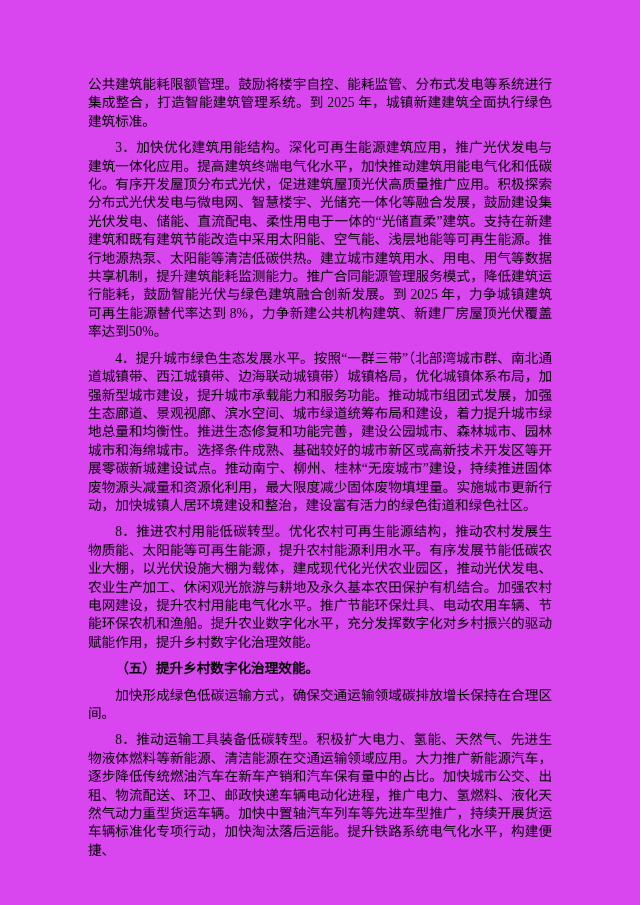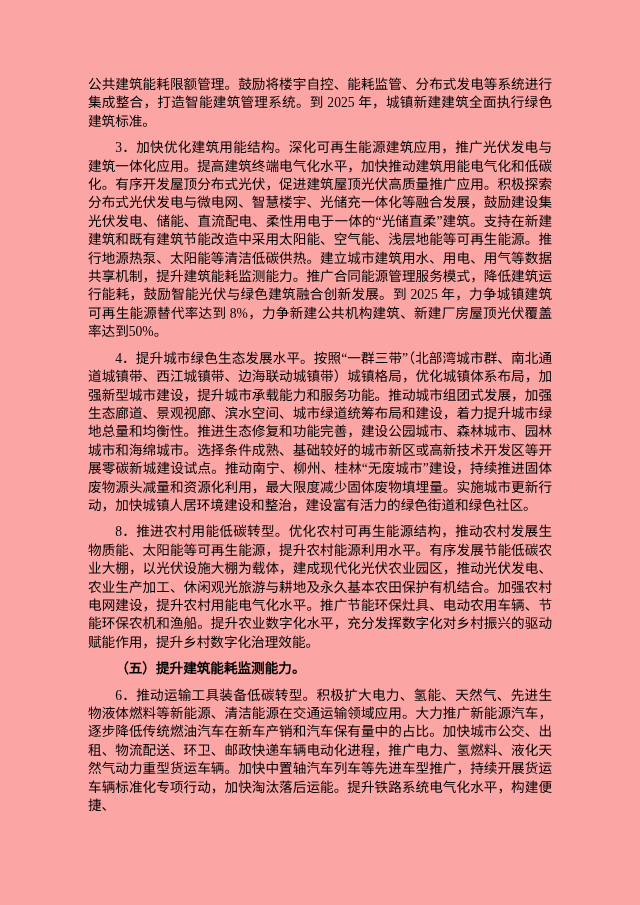--- a/index.html
+++ b/index.html
@@ -4,21 +4,21 @@
 <style>
   html, body {
     margin: 0;
     padding: 0;
     background: #ffffff;
   }
   .page {
     position: relative;
     width: 640px;
     height: 905px;
-    background: #fca5a5;
+    background: #d946ef;
     overflow: hidden;
     font-family: "Liberation Serif", "DejaVu Serif", serif;
     color: #000000;
   }
   .content {
     position: absolute;
     left: 88px;
     top: 76px;
     width: 464px;
     font-size: 13.6px;
@@ -45,18 +45,19 @@
 <div class="page">
   <div class="content">
     <p class="para no-indent">公共建筑能耗限额管理。鼓励将楼宇自控、能耗监管、分布式发电等系统进行集成整合，打造智能建筑管理系统。到 2025 年，城镇新建建筑全面执行绿色建筑标准。</p>
 
     <p class="para">3．加快优化建筑用能结构。深化可再生能源建筑应用，推广光伏发电与建筑一体化应用。提高建筑终端电气化水平，加快推动建筑用能电气化和低碳化。有序开发屋顶分布式光伏，促进建筑屋顶光伏高质量推广应用。积极探索分布式光伏发电与微电网、智慧楼宇、光储充一体化等融合发展，鼓励建设集光伏发电、储能、直流配电、柔性用电于一体的“光储直柔”建筑。支持在新建建筑和既有建筑节能改造中采用太阳能、空气能、浅层地能等可再生能源。推行地源热泵、太阳能等清洁低碳供热。建立城市建筑用水、用电、用气等数据共享机制，提升建筑能耗监测能力。推广合同能源管理服务模式，降低建筑运行能耗，鼓励智能光伏与绿色建筑融合创新发展。到 2025 年，力争城镇建筑可再生能源替代率达到 8%，力争新建公共机构建筑、新建厂房屋顶光伏覆盖率达到50%。</p>
 
     <p class="para">4．提升城市绿色生态发展水平。按照“一群三带”（北部湾城市群、南北通道城镇带、西江城镇带、边海联动城镇带）城镇格局，优化城镇体系布局，加强新型城市建设，提升城市承载能力和服务功能。推动城市组团式发展，加强生态廊道、景观视廊、滨水空间、城市绿道统筹布局和建设，着力提升城市绿地总量和均衡性。推进生态修复和功能完善，建设公园城市、森林城市、园林城市和海绵城市。选择条件成熟、基础较好的城市新区或高新技术开发区等开展零碳新城建设试点。推动南宁、柳州、桂林“无废城市”建设，持续推进固体废物源头减量和资源化利用，最大限度减少固体废物填埋量。实施城市更新行动，加快城镇人居环境建设和整治，建设富有活力的绿色街道和绿色社区。</p>
 
     <p class="para">8．推进农村用能低碳转型。优化农村可再生能源结构，推动农村发展生物质能、太阳能等可再生能源，提升农村能源利用水平。有序发展节能低碳农业大棚，以光伏设施大棚为载体，建成现代化光伏农业园区，推动光伏发电、农业生产加工、休闲观光旅游与耕地及永久基本农田保护有机结合。加强农村电网建设，提升农村用能电气化水平。推广节能环保灶具、电动农用车辆、节能环保农机和渔船。提升农业数字化水平，充分发挥数字化对乡村振兴的驱动赋能作用，提升乡村数字化治理效能。</p>
 
-    <p class="para heading">（五）提升建筑能耗监测能力。</p>
+    <p class="para heading">（五）提升乡村数字化治理效能。</p>
 
+    <p class="para">加快形成绿色低碳运输方式，确保交通运输领域碳排放增长保持在合理区间。</p>
 
-    <p class="para">6．推动运输工具装备低碳转型。积极扩大电力、氢能、天然气、先进生物液体燃料等新能源、清洁能源在交通运输领域应用。大力推广新能源汽车，逐步降低传统燃油汽车在新车产销和汽车保有量中的占比。加快城市公交、出租、物流配送、环卫、邮政快递车辆电动化进程，推广电力、氢燃料、液化天然气动力重型货运车辆。加快中置轴汽车列车等先进车型推广，持续开展货运车辆标准化专项行动，加快淘汰落后运能。提升铁路系统电气化水平，构建便捷、</p>
+    <p class="para">8．推动运输工具装备低碳转型。积极扩大电力、氢能、天然气、先进生物液体燃料等新能源、清洁能源在交通运输领域应用。大力推广新能源汽车，逐步降低传统燃油汽车在新车产销和汽车保有量中的占比。加快城市公交、出租、物流配送、环卫、邮政快递车辆电动化进程，推广电力、氢燃料、液化天然气动力重型货运车辆。加快中置轴汽车列车等先进车型推广，持续开展货运车辆标准化专项行动，加快淘汰落后运能。提升铁路系统电气化水平，构建便捷、</p>
   </div>
 </div>
 
 </body></html>

